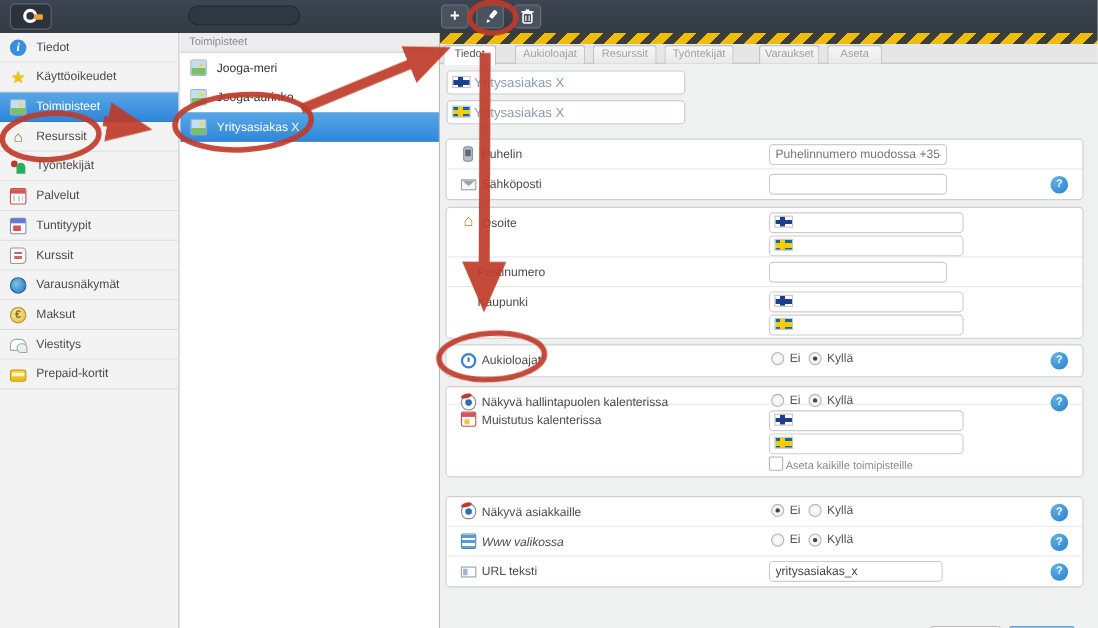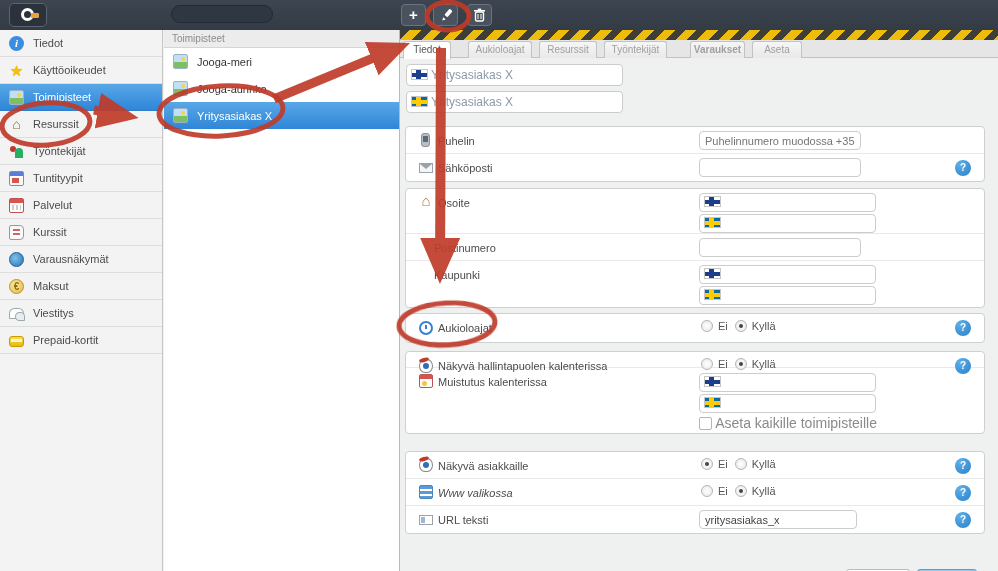--- a/index.html
+++ b/index.html
@@ -191,26 +191,26 @@
   </div>
   <div class="side-item">
     <span class="ic ic-house">⌂</span>
     <span>Resurssit</span>
   </div>
   <div class="side-item">
     <span class="ic ic-people"></span>
     <span>Työntekijät</span>
   </div>
   <div class="side-item">
+    <span class="ic ic-cal"></span>
+    <span>Palvelut</span>
+  </div>
+  <div class="side-item">
     <span class="ic ic-cal2"></span>
     <span>Tuntityypit</span>
-  </div>
-  <div class="side-item">
-    <span class="ic ic-cal"></span>
-    <span>Palvelut</span>
   </div>
   <div class="side-item">
     <span class="ic ic-book"></span>
     <span>Kurssit</span>
   </div>
   <div class="side-item">
     <span class="ic ic-globe"></span>
     <span>Varausnäkymät</span>
   </div>
   <div class="side-item">
@@ -243,21 +243,21 @@
   </div>
 </div>
 
 <div class="main">
   <div class="hazard"></div>
   <div class="tabbar">
     <div class="tab active" style="left:3px;width:48px;">Tiedot</div>
     <div class="tab" style="left:68px;width:64px;">Aukioloajat</div>
     <div class="tab" style="left:139px;width:58px;">Resurssit</div>
     <div class="tab" style="left:204px;width:63px;">Työntekijät</div>
-    <div class="tab" style="left:290px;width:55px;font-weight:bold;">Varaukset</div>
+    <div class="tab" style="left:290px;width:55px;">Varaukset</div>
     <div class="tab" style="left:352px;width:50px;">Aseta</div>
   </div>
 
   <div class="content">
 
     <div class="iwrap" style="left:6px;top:6px;width:217px;height:22px;">
       <span class="flag flag-fi"></span>
       <input class="tinput" style="font-size: 12px; color: rgb(141, 154, 168);" value="Yritysasiakas X">
     </div>
     <div class="iwrap" style="left:6px;top:33px;width:217px;height:22px;">
@@ -347,21 +347,21 @@
         <span class="ficon fi-cal fi-cal-b" style="top:6px;"></span>
         <span class="flabel" style="left:32px;">Muistutus kalenterissa</span>
         <div class="iwrap" style="left:293px;top:4px;width:177px;height:19px;">
           <span class="flag flag-fi"></span>
           <input class="tinput" value="" style="">
         </div>
         <div class="iwrap" style="left:293px;top:25px;width:177px;height:19px;">
           <span class="flag flag-se"></span>
           <input class="tinput" value="" style="">
         </div>
-        <span style="position:absolute;left:293px;top:47px;font-size:14px;color:#8a8a8a;">
+        <span style="position:absolute;left:293px;top:47px;font-size:10px;color:#8a8a8a;">
           <span class="checkbox"></span>
           <span>Aseta kaikille toimipisteille</span>
         </span>
       </div>
     </div>
 
     <div class="card" style="top:393px;">
       <div class="frow" style="height:27px;">
         <span class="ficon fi-eye" style="top:6px;"></span>
         <span class="flabel" style="left:32px;">Näkyvä asiakkaille</span>

